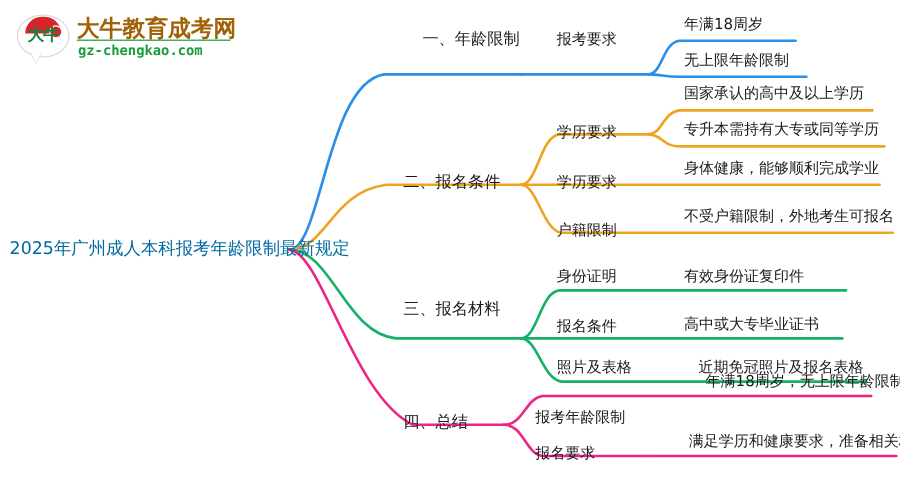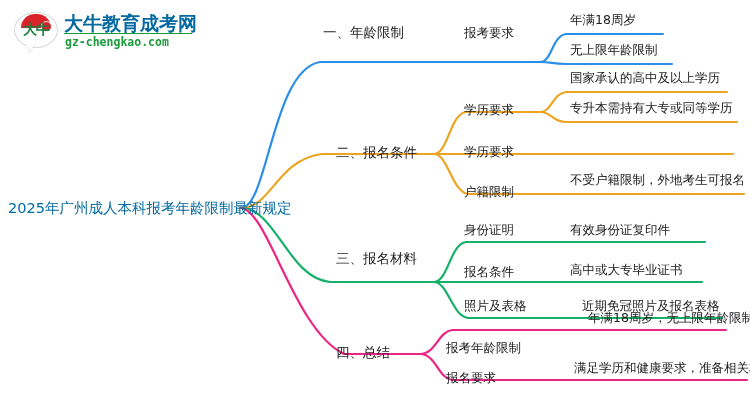--- a/index.html
+++ b/index.html
@@ -87,21 +87,21 @@
     letter-spacing: -1px;
     line-height: 14px;
   }
   #logo .brand {
     position: absolute;
     left: 50px;
     top: 3px;
     font-family: "DejaVu Sans", sans-serif;
     font-size: 19px;
     font-weight: bold;
-    color: #0369a1;
+    color: #a16207;
     letter-spacing: 0px;
     white-space: nowrap;
     text-align: right;
   }
   #logo .domain {
     position: absolute;
     left: 51px;
     top: 27px;
     font-family: "DejaVu Sans Mono", monospace;
     font-size: 11.5px;
@@ -186,31 +186,32 @@
       <path stroke="#ec2585" d="M241,208 C268,210 294,330 344,354 L420,354"></path>
       <path stroke="#ec2585" d="M420,354 C436,354 438,332 452,330 L540,330"></path>
       <path stroke="#ec2585" d="M420,354 C436,354 438,378 452,380 L540,380"></path>
       <path stroke="#ec2585" d="M540,330 L566,330 L726,330"></path>
       <path stroke="#ec2585" d="M540,380 L566,380 L747,380"></path>
     </g>
   </svg>
 
   <div class="node root" style="left:8px; top:201px;">2025年广州成人本科报考年龄限制最新规定</div>
 
-  <div class="node lvl1" style="left:323px; top:26px;font-family:Liberation Serif, serif;">一、年龄限制</div>
+  <div class="node lvl1" style="left:352px; top:26px;font-family:Liberation Serif, serif;">一、年龄限制</div>
   <div class="node lvl2" style="left:464px; top:27px;">报考要求</div>
   <div class="node lvl3" style="left:570px; top:14px;">年满18周岁</div>
   <div class="node lvl3" style="left:570px; top:44px;">无上限年龄限制</div>
 
   <div class="node lvl1" style="left:336px; top:146px;">二、报名条件</div>
   <div class="node lvl2" style="left:464px; top:104px;">学历要求</div>
   <div class="node lvl2" style="left:464px; top:146px;">学历要求</div>
   <div class="node lvl2" style="left:464px; top:186px;">户籍限制</div>
   <div class="node lvl3" style="left:570px; top:72px;">国家承认的高中及以上学历</div>
   <div class="node lvl3" style="left:570px; top:102px;">专升本需持有大专或同等学历</div>
+  <div class="node lvl3" style="left:570px; top:134px;">身体健康，能够顺利完成学业</div>
   <div class="node lvl3" style="left:570px; top:174px;">不受户籍限制，外地考生可报名</div>
 
   <div class="node lvl1" style="left:336px; top:252px;text-align:center;">三、报名材料</div>
   <div class="node lvl2" style="left:464px; top:224px;">身份证明</div>
   <div class="node lvl2" style="left:464px; top:266px;">报名条件</div>
   <div class="node lvl2" style="left:464px; top:300px;">照片及表格</div>
   <div class="node lvl3" style="left:570px; top:224px;">有效身份证复印件</div>
   <div class="node lvl3" style="left:570px; top:264px;">高中或大专毕业证书</div>
   <div class="node lvl3" style="left:582px; top:300px;">近期免冠照片及报名表格</div>
 

